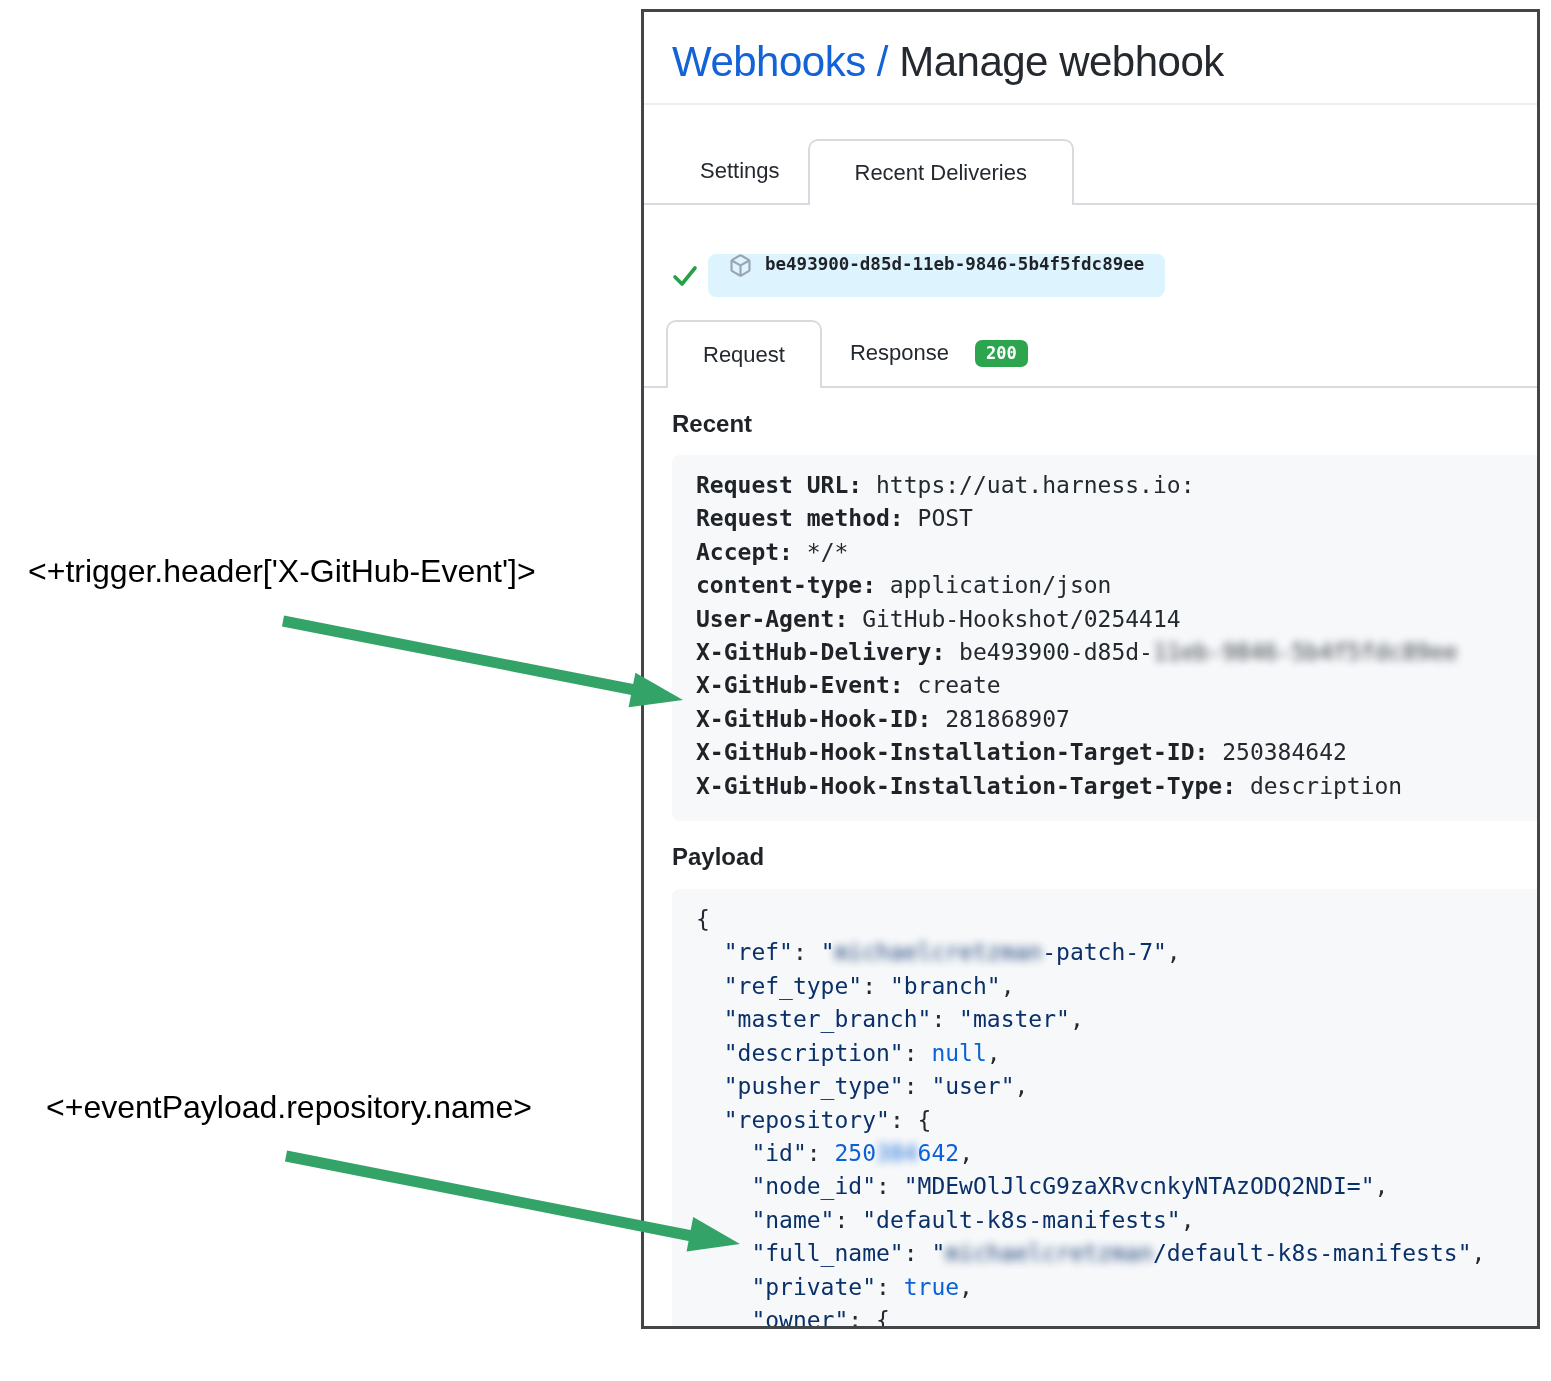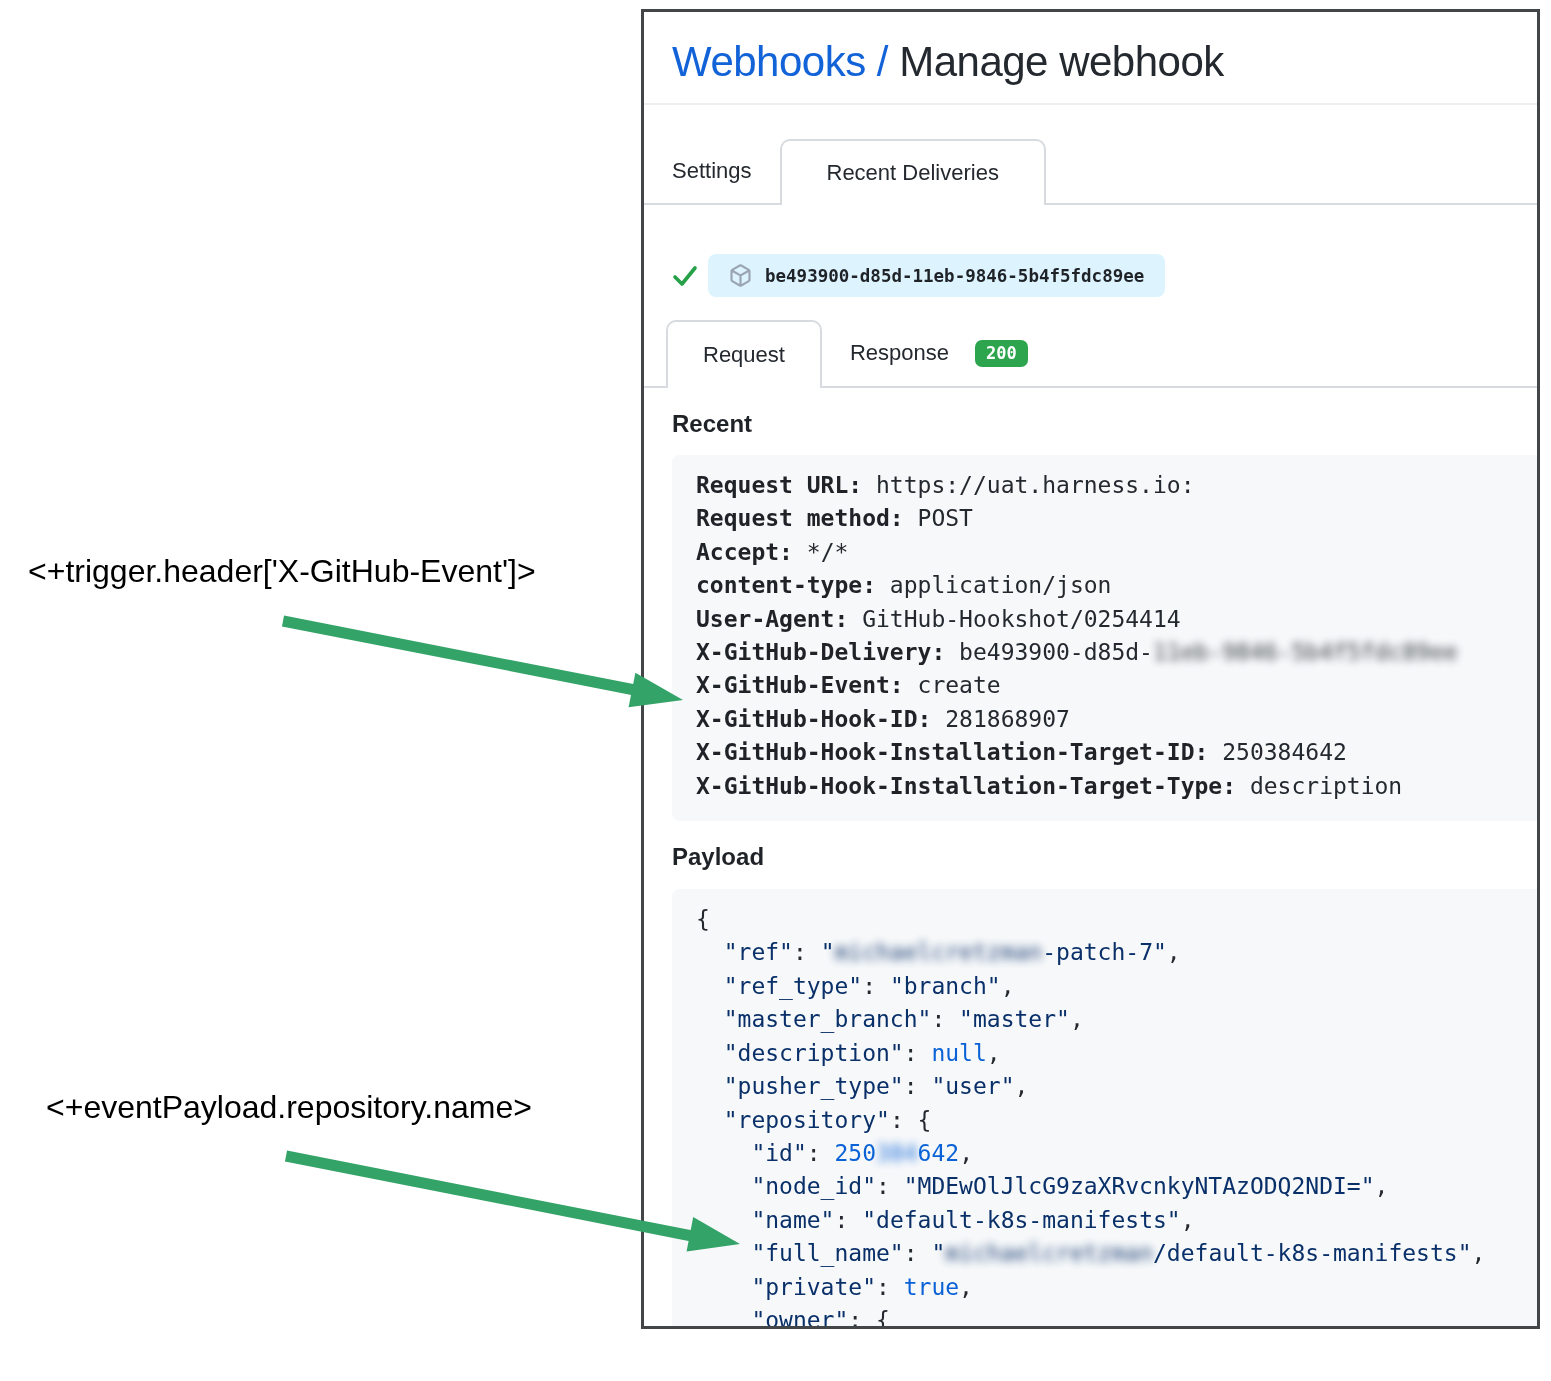--- a/index.html
+++ b/index.html
@@ -18,41 +18,41 @@
   #panel {
     position:absolute; left:641px; top:9px; width:899px; height:1320px;
     background:#ffffff; border:3px solid #434649; overflow:hidden; z-index:2;
   }
   .page-title { margin:26px 0 0 28px; font-size:42px; font-weight:500; color:#24292f; letter-spacing:-0.5px; }
   .page-title .crumb-link { color:#1262d8; text-decoration:none; }
   .title-rule { margin-top:17px; border:none; border-top:2px solid #eceff1; }
 
   
   .tabnav { display:flex; align-items:stretch; border-bottom:2px solid #d7dbdf; }
-  .tabnav.first { margin-top:34px; height:66px; }
+  .tabnav.first { margin-top:34px; padding-left:28px; height:66px; }
   .tabnav.second { margin-top:23px; padding-left:22px; height:68px; }
   .tab { display:flex; align-items:center; font-size:22px; color:#24292f; cursor:pointer; }
   .tab.plain { padding:0 28px; }
   .tab.active {
     background:#ffffff; border:2px solid #d7dbdf; border-bottom:none;
     border-radius:10px 10px 0 0; margin-bottom:-2px; font-weight:500;
   }
   .tabnav.first .tab.active { padding:0 45px; }
   .tabnav.second .tab.active { padding:0 35px; }
   .tab .resp-wrap { display:flex; align-items:center; gap:26px; }
   .status-badge {
     background:#2da44e; color:#ffffff; font-family:"DejaVu Sans Mono", monospace;
     font-size:17px; font-weight:bold; padding:5px 11px; border-radius:7px; line-height:1;
   }
 
   
   .delivery-row { display:flex; align-items:center; margin-top:49px; padding-left:28px; }
   .check-icon { width:26px; height:26px; flex:0 0 auto; }
   .delivery-pill {
-    margin-left:10px; display:flex; align-items:center; gap:13px;
+    margin-left:10px; display:flex; align-items:flex-start; gap:13px;
     background:#ddf4ff; border-radius:8px; height:43px; padding:0 21px; cursor:pointer;
   }
   .package-icon { width:23px; height:23px; flex:0 0 auto; }
   .delivery-id {
     font-family:"DejaVu Sans Mono", monospace; font-size:17.5px; font-weight:600;
     color:#1f2328; letter-spacing:0;
   }
 
   
   .section-heading { margin:22px 0 0 28px; font-size:24px; font-weight:700; color:#1f2328; }

